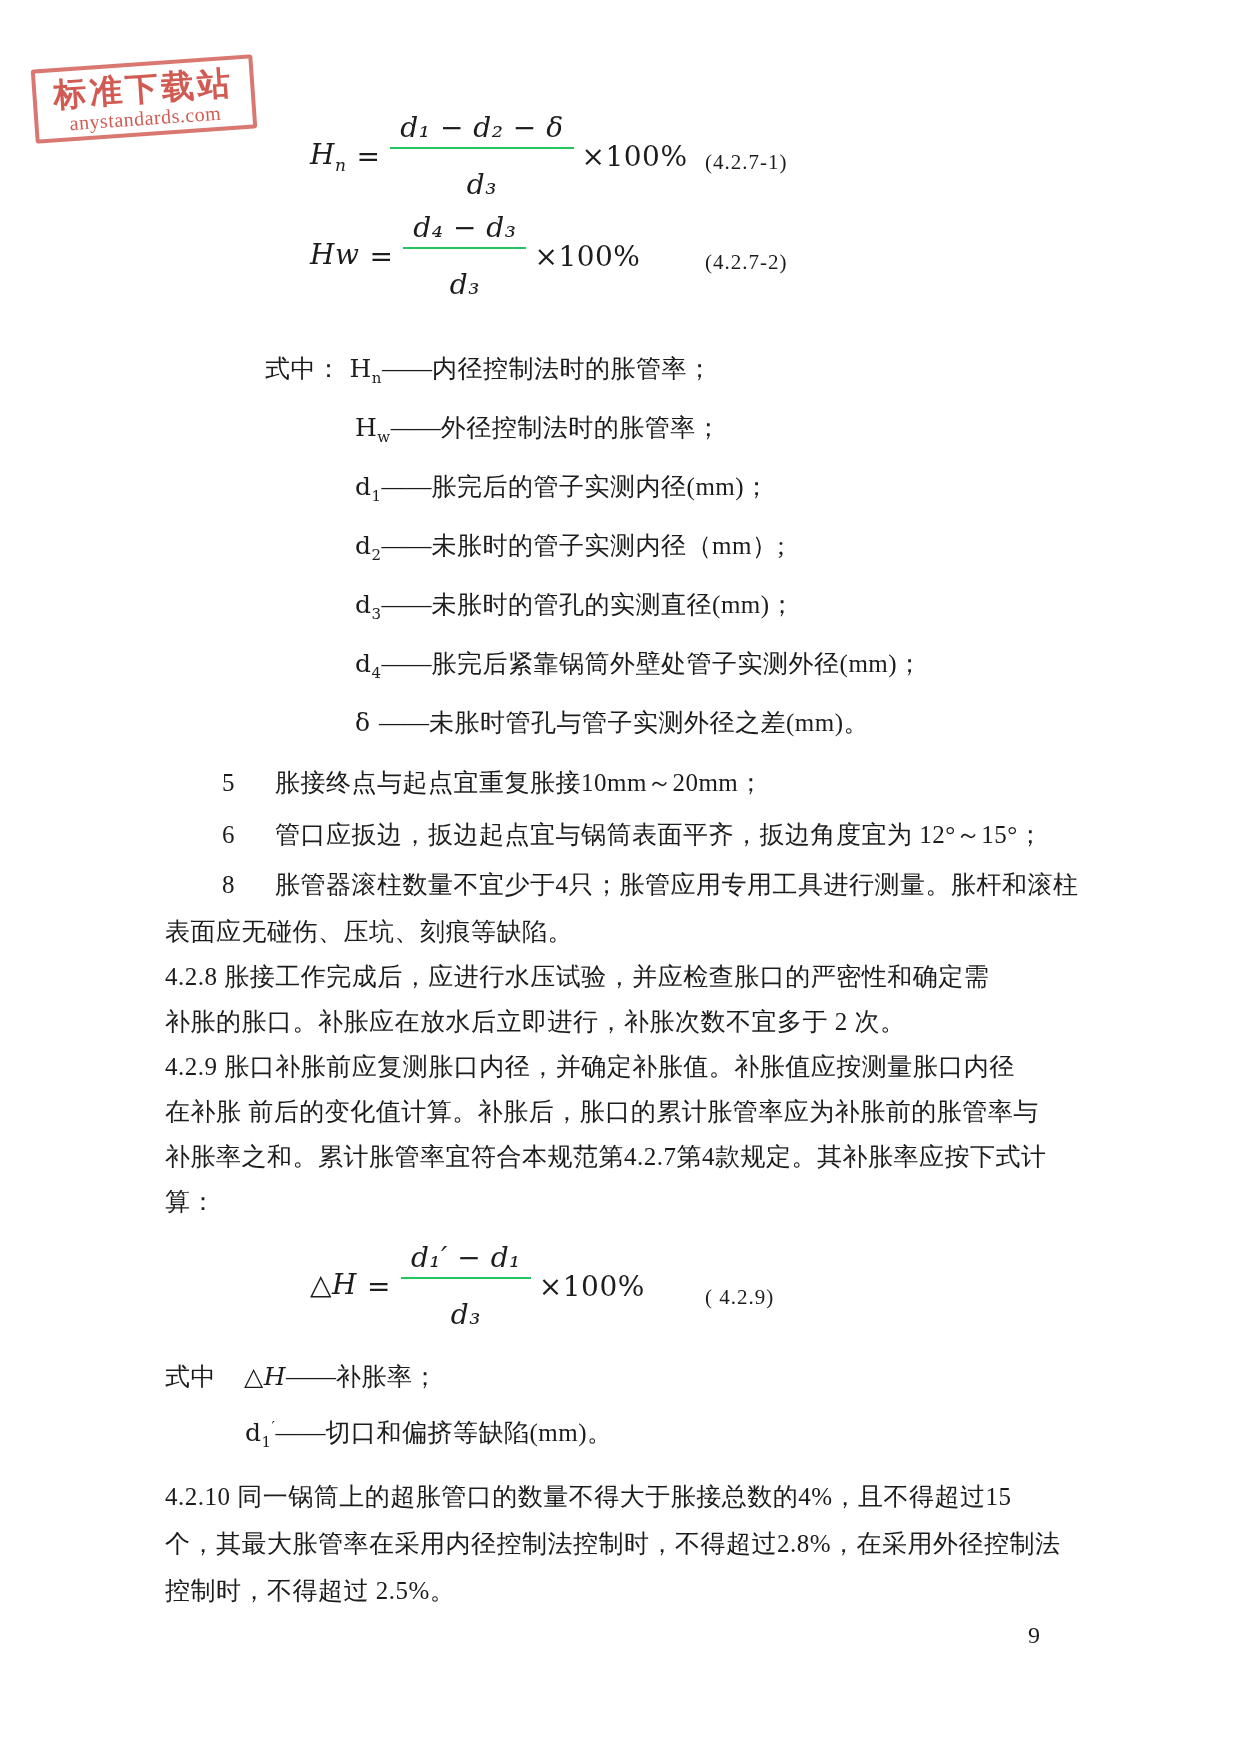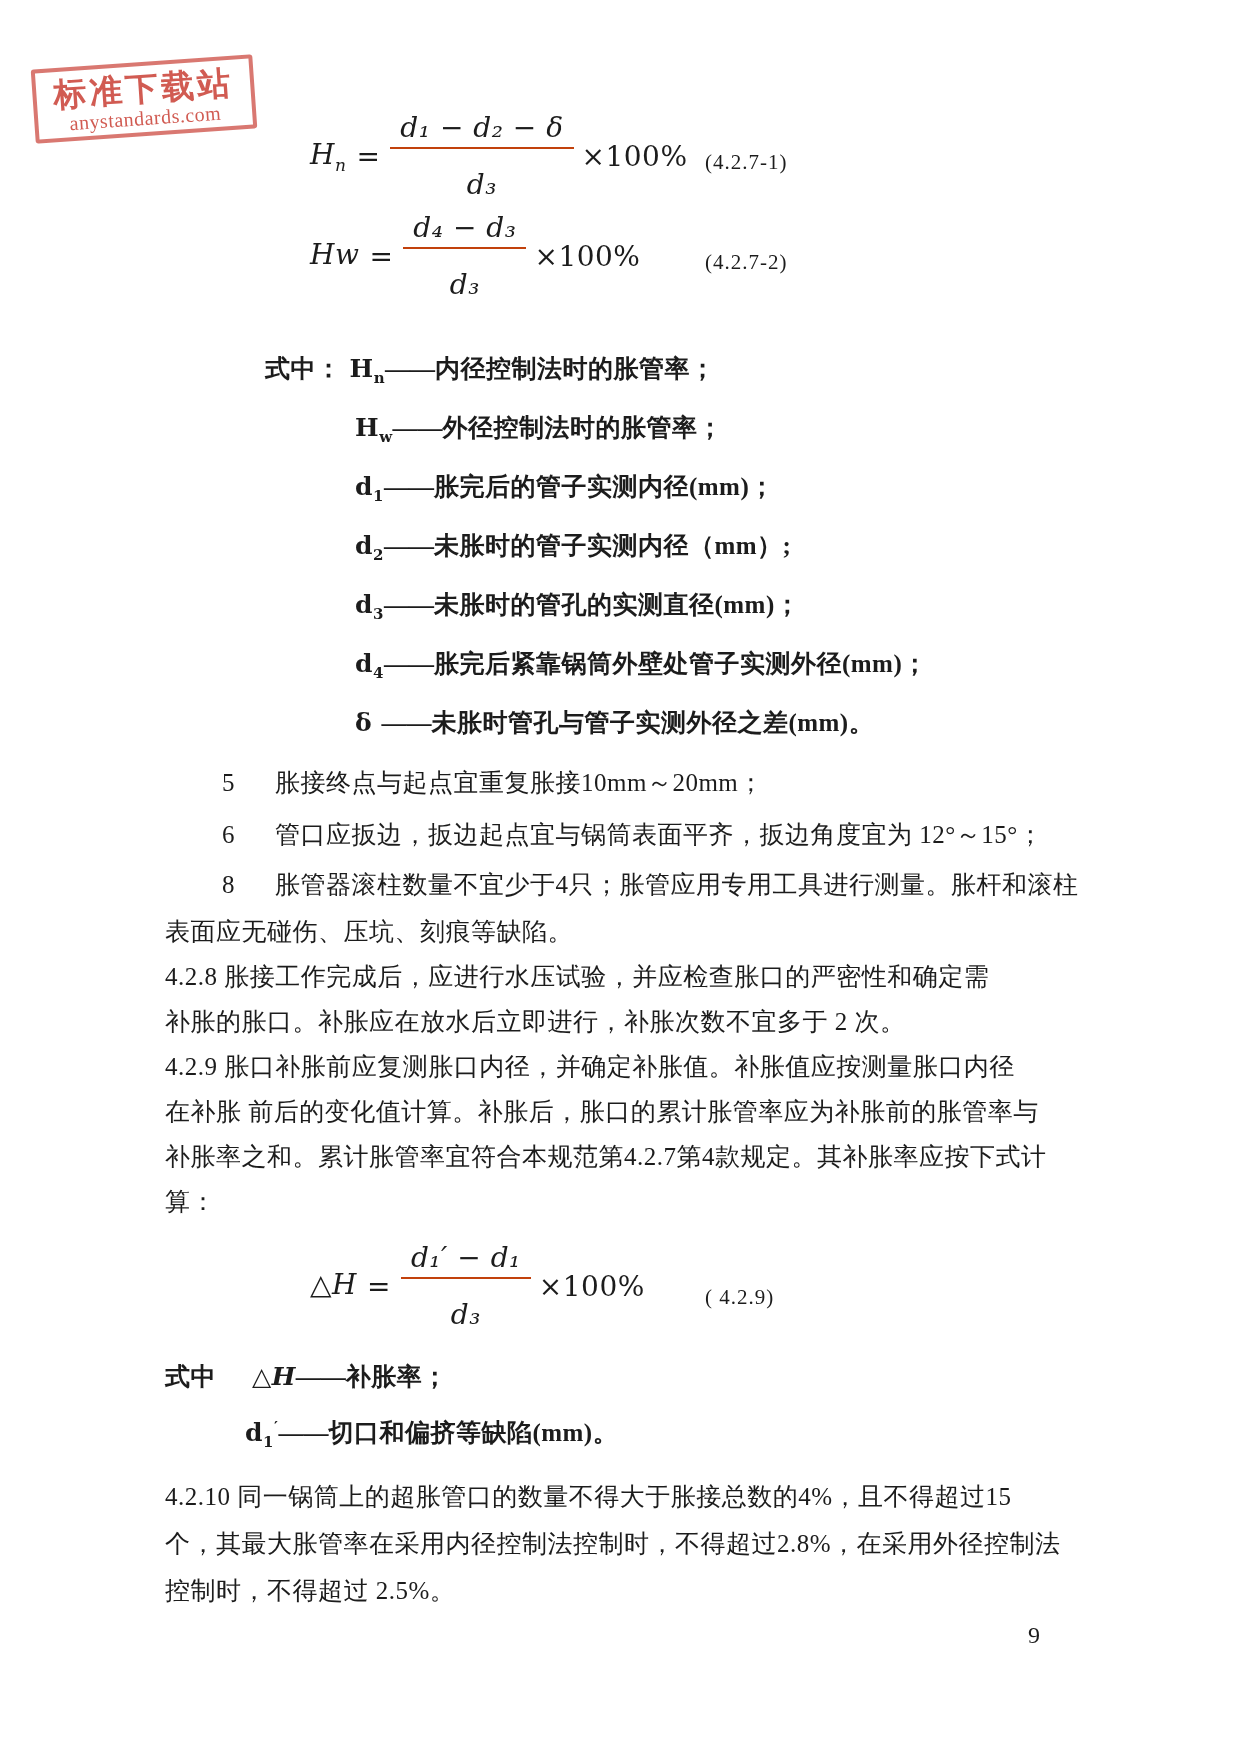--- a/index.html
+++ b/index.html
@@ -35,47 +35,47 @@
   .formula-row.first { margin-top:112px; }
   .formula {
     margin-left:145px;
     display:flex; align-items:center;
     font-family:"DejaVu Serif","Liberation Serif",serif;
     font-size:28px; font-style:italic;
   }
   .formula .lhs sub { font-size:17px; font-style:italic; }
   .formula .eq { font-style:normal; margin:0 10px; }
   .frac { display:inline-flex; flex-direction:column; align-items:center; line-height:1.15; }
-  .frac .num { padding:0 10px 3px 10px; border-bottom:2px solid #c2410c; }
+  .frac .num { padding:0 10px 3px 10px; border-bottom:2px solid #22c55e; }
   .frac .den { padding-top:20px; }
   .mult { font-style:normal; margin-left:8px; }
   .eq-no {
     position:absolute; left:540px; top:50%; transform:translateY(-50%);
     font-style:normal; font-size:21px; letter-spacing:1px;
   }
 
   
   .def-block { margin-top:32px; }
-  .def-row { line-height:49px; padding-left:190px; white-space:nowrap;font-weight:bold; }
+  .def-row { line-height:49px; padding-left:190px; white-space:nowrap; }
   .def-row.first { padding-left:100px; }
   .def-lead { margin-right:8px; }
   .def-sym { font-family:"DejaVu Serif",serif; }
   .def-sym sub { font-size:15px; }
   .def-sym sup { font-size:15px; }
   .def-dash { letter-spacing:0; }
 
   
   .num-item { line-height:52px; padding-left:57px; white-space:nowrap; }
   .num-item .item-num { display:inline-block; width:53px; }
   .cont-line { line-height:45px; white-space:nowrap; }
   .para-line { line-height:45px; white-space:nowrap; }
 
   .def2-block .def-row { line-height:50px; padding-left:80px; }
   .def2-block .def-row.first { padding-left:0; }
-  .def2-block .def-lead { margin-right:36px; }
+  .def2-block .def-lead { margin-right:28px; }
   .def2-block .def-sym.math { font-style:italic; }
 
   .page-number { position:absolute; left:1028px; top:1622px; font-size:24px; }
 </style>
 </head>
 <body>
 
 <div class="page">
 
   <div class="stamp">

